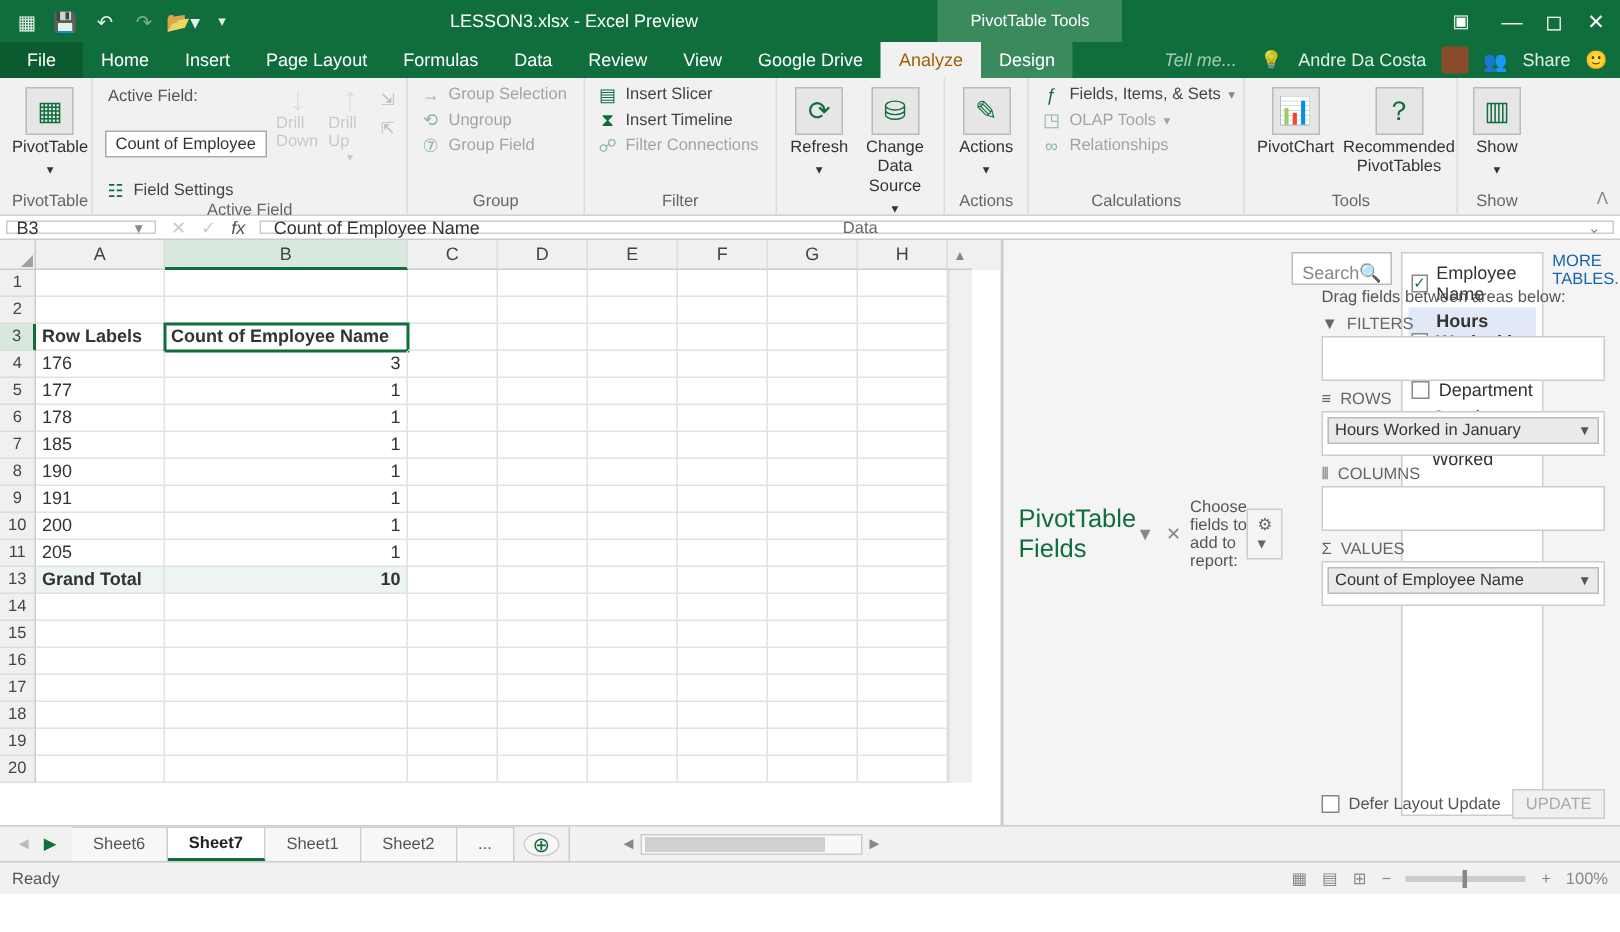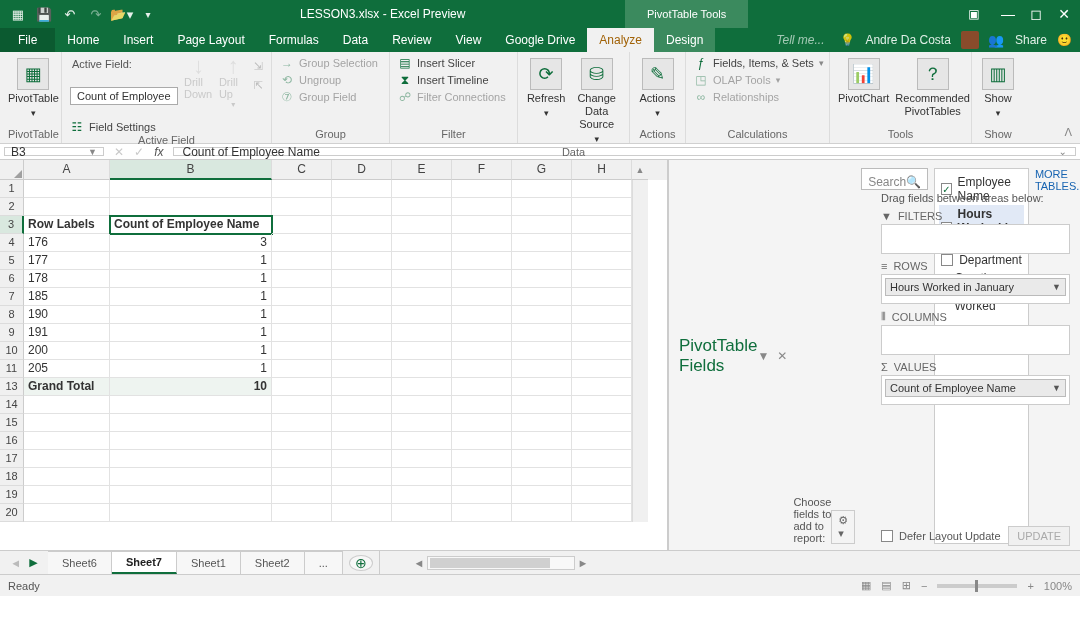--- a/index.html
+++ b/index.html
@@ -74,21 +74,21 @@
   .cell.bold { font-weight:700; }
   .cell.sel { outline:2px solid #0f6e3c; outline-offset:-1px; background:#fff;}
   .cell.pale { background:#eef4f0; }
   .vscroll { width:16px; background:#f0f0f0; border-left:1px solid #dcdcdc; display:flex; align-items:flex-start; justify-content:center; color:#888;}
 
   
   .pane { flex:1; background:#f4f4f4; border-left:1px solid #ccc; display:flex; font-size:12px; }
   .pane-left { width:204px; padding:8px 6px 6px 10px; display:flex; gap:6px;}
   .pane-title { font-size:17px; color:#0f6e3c; font-weight:400; display:flex; align-items:center;}
   .pane-title .ctrls { margin-left:auto; color:#888; display:flex; gap:8px; font-size:12px;}
-  .pane-sub { font-size:11px; color:#555; display:flex; align-items:flex-end;}
+  .pane-sub { font-size:11px; color:#555; display:flex; align-items:center;}
   .gear-box { margin-left:auto; border:1px solid #ccc; padding:3px 6px; color:#666;}
   .search-box { border:1px solid #bbb; background:#fff; height:22px; display:flex; align-items:flex-end; padding:0 6px; color:#888;}
   .search-box .mag { margin-left:auto; color:#0f6e3c;}
   .field-list { background:#fff; border:1px solid #ccc; padding:4px 4px; font-size:12px;}
   .field-item { display:flex; align-items:center; gap:6px; padding:2px 2px;}
   .field-item.hl { background:#e1e9f6; }
   .chk { width:12px; height:12px; border:1px solid #888; display:inline-flex; align-items:center; justify-content:center; font-size:10px; color:#0f6e3c; background:#fff;}
   .more-tables { color:#1663b1; font-size:11px; cursor:default;}
 
   .pane-right { flex:1; padding:8px 10px 4px 8px; display:flex; flex-direction:column; gap:6px;margin-top:24px;}

